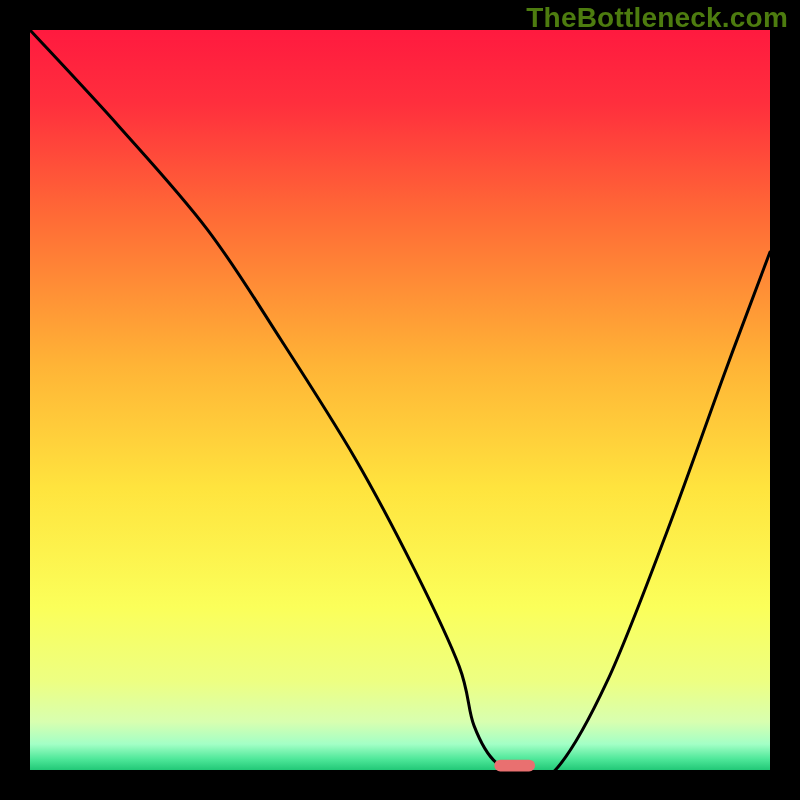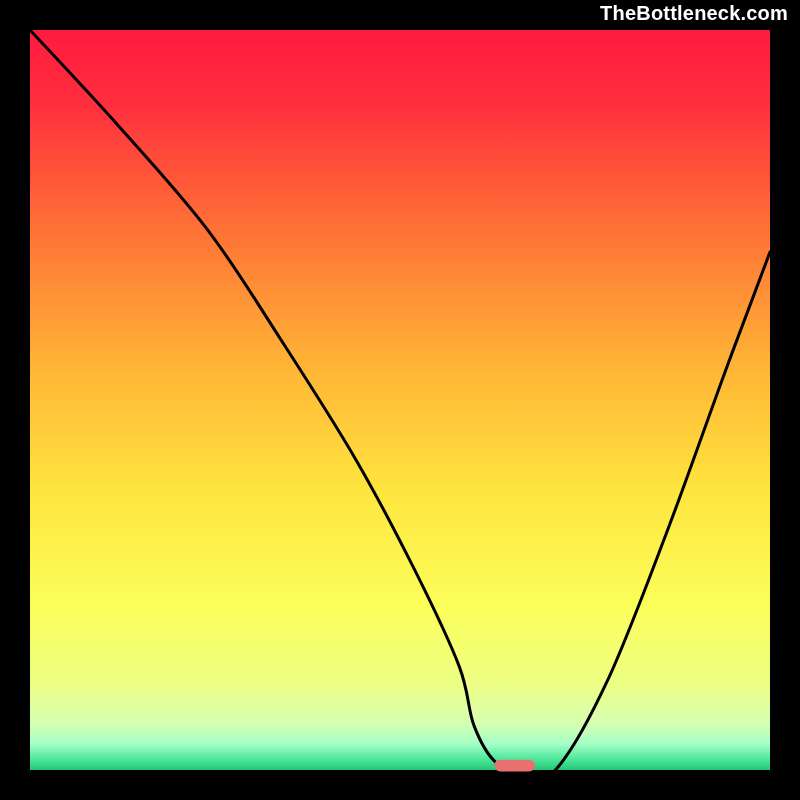--- a/index.html
+++ b/index.html
@@ -13,23 +13,23 @@
   .stage {
     position: relative;
     width: 800px;
     height: 800px;
   }
   .watermark {
     position: absolute;
     top: 2px;
     right: 12px;
     font-family: Arial, Helvetica, sans-serif;
-    font-size: 20px;
+    font-size: 28px;
     font-weight: 600;
-    color: #ffffff;
+    color: #4d7c0f;
     letter-spacing: 0.2px;
     user-select: none;
   }
   svg {
     position: absolute;
     left: 0;
     top: 0;
     width: 800px;
     height: 800px;
     display: block;

